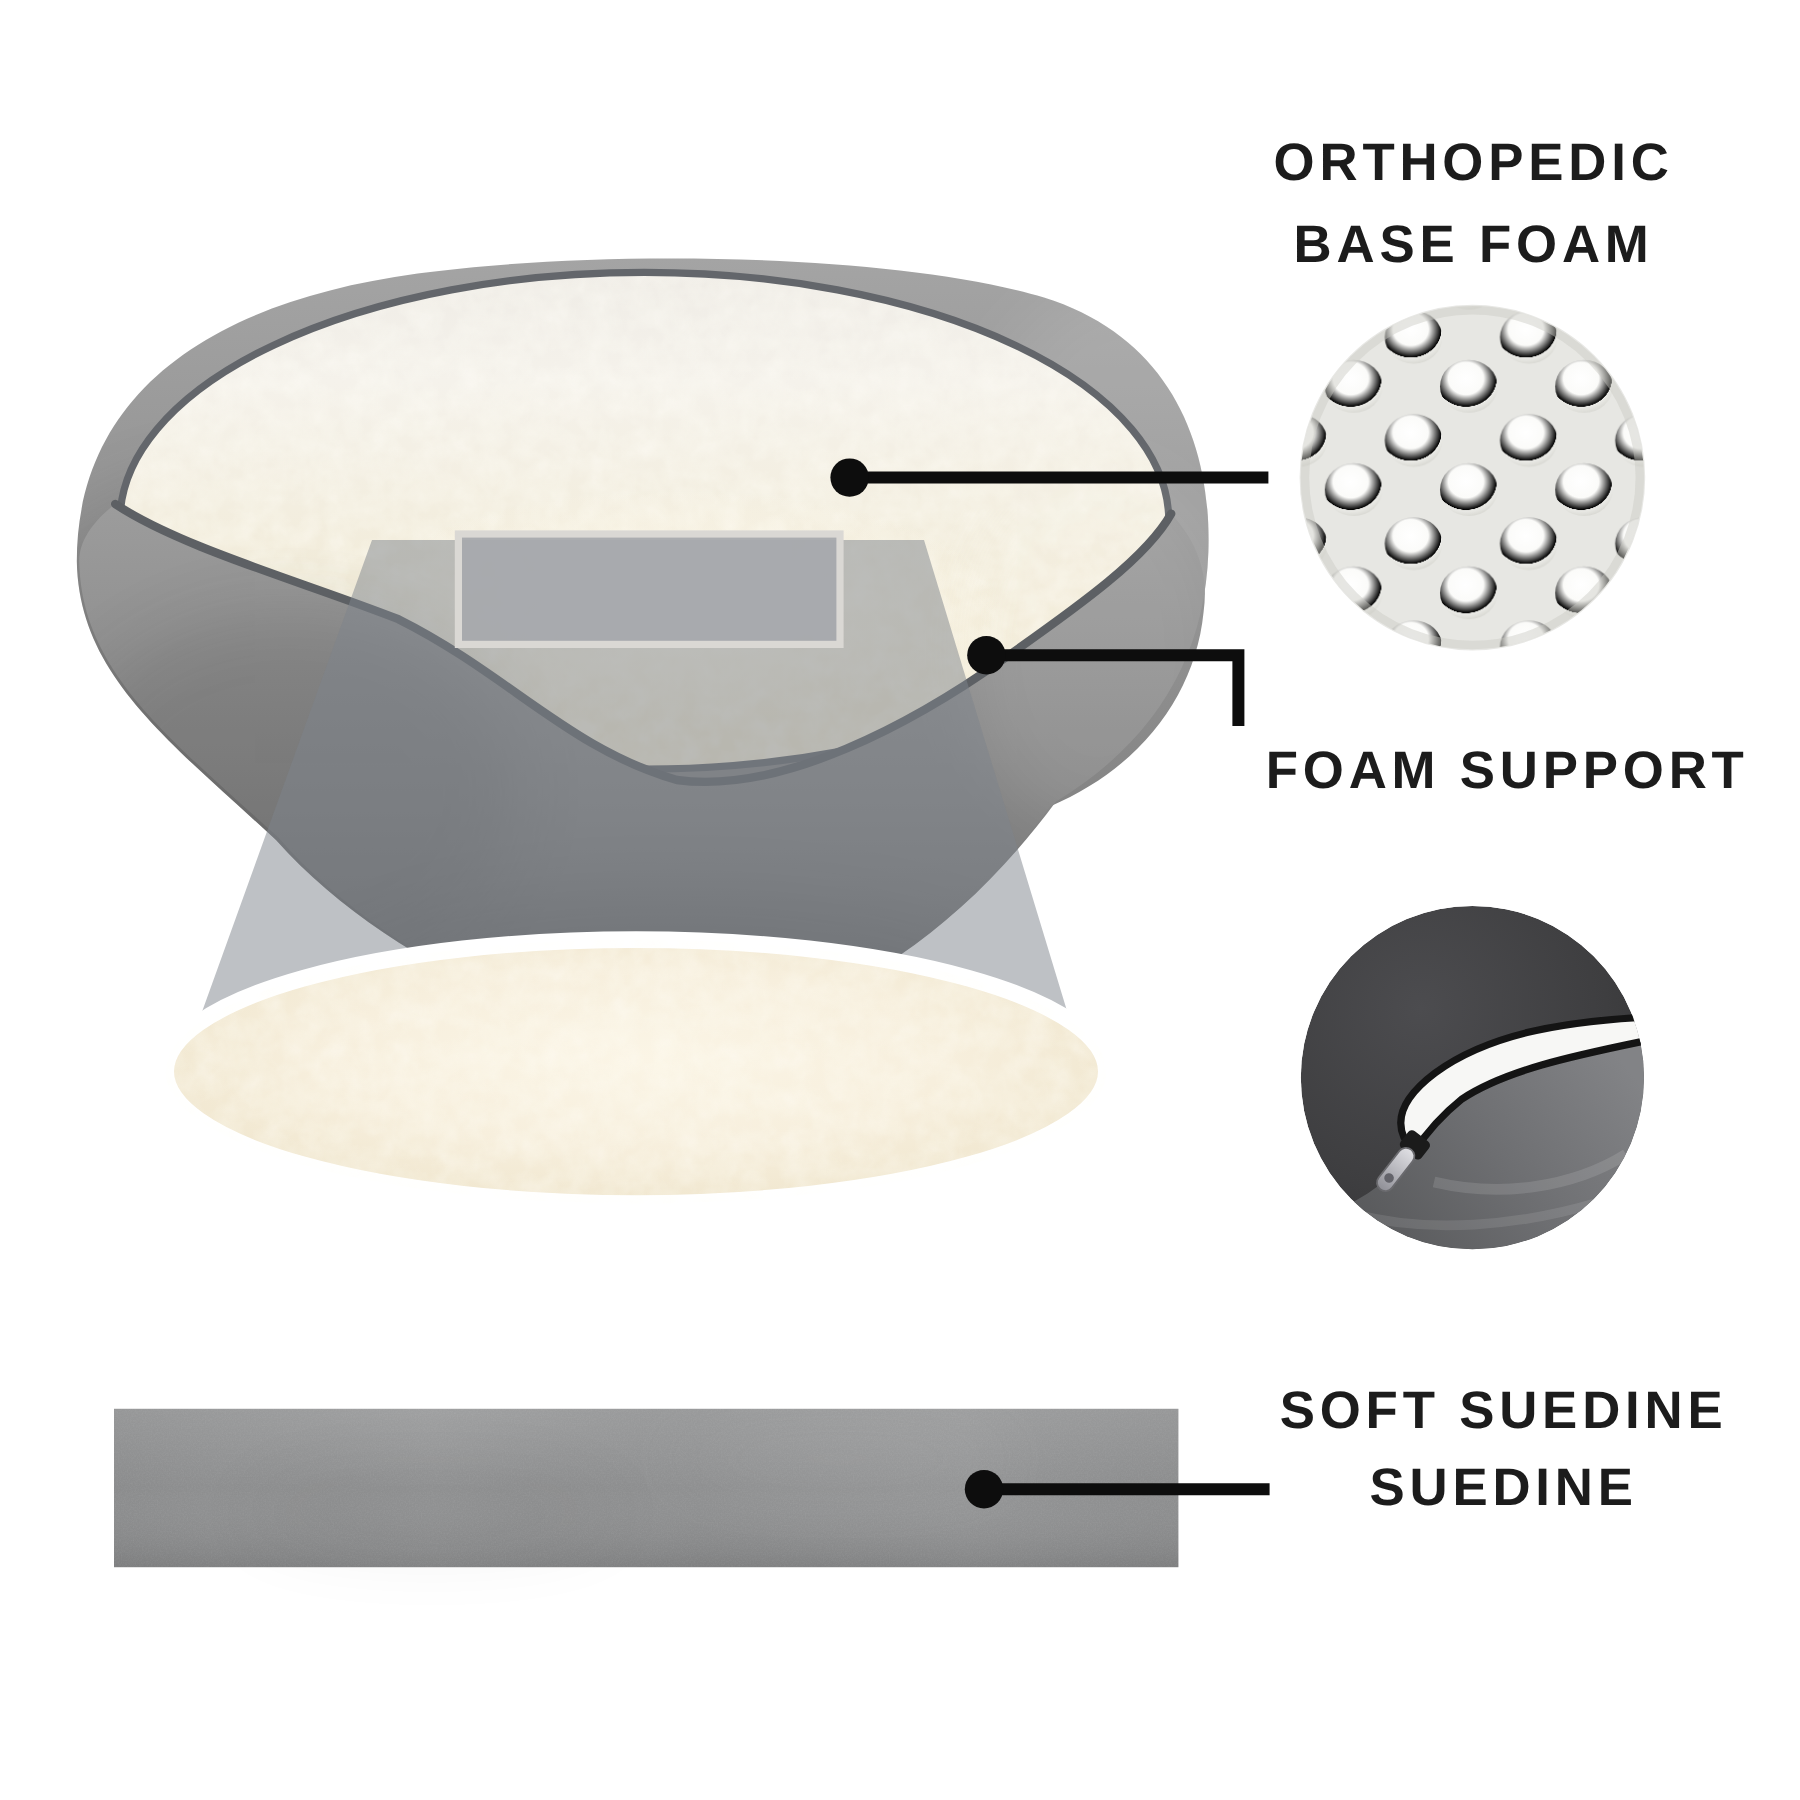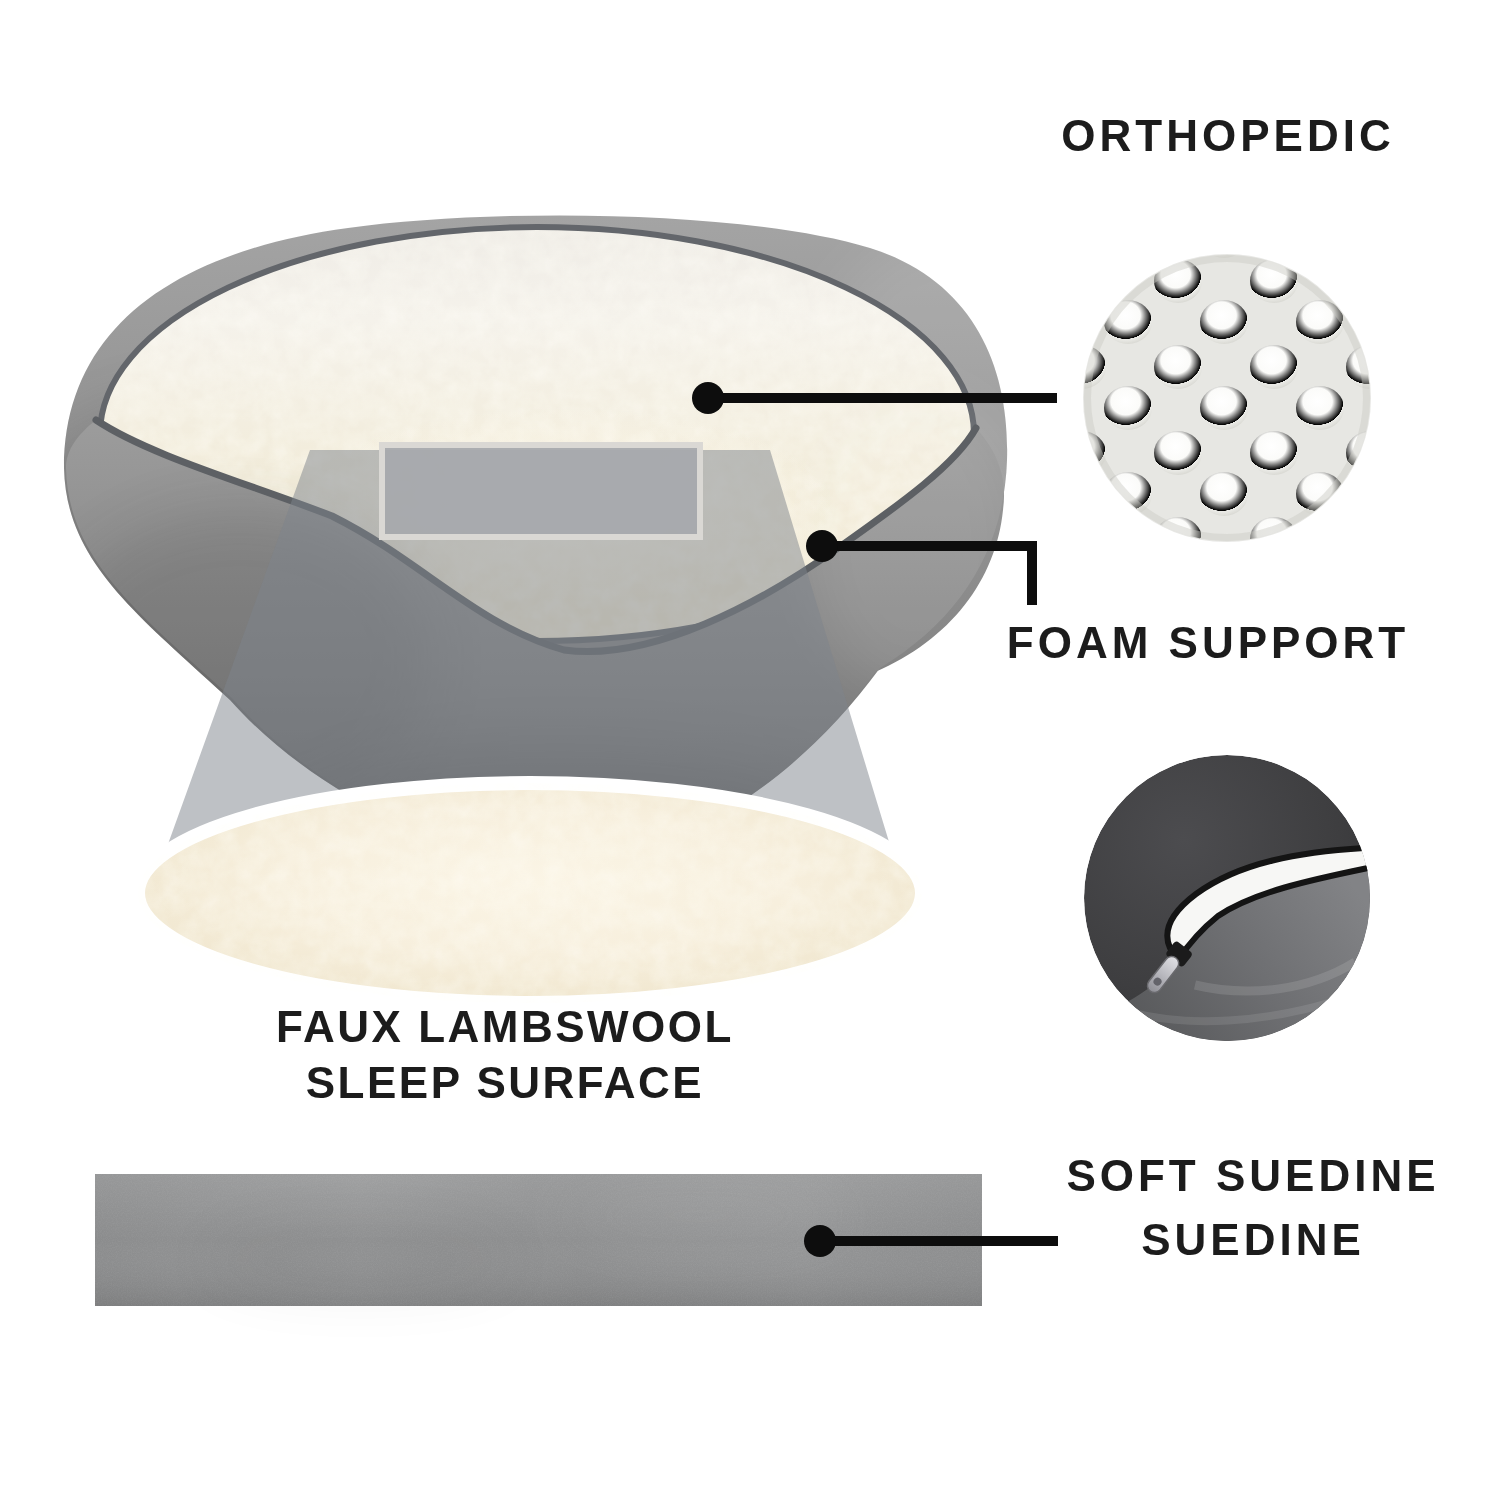--- a/index.html
+++ b/index.html
@@ -9,21 +9,21 @@
   }
   .art{position:absolute;left:0;top:0;width:1500px;height:1500px;}
   .label{
     position:absolute;transform:translateX(-50%);
     color:#1c1c1c;font-weight:bold;font-size:44px;letter-spacing:4px;
     text-align:center;white-space:nowrap;
   }
   .label .ln{display:block;}
   .lbl-ortho{left:1228px;top:102px;}
   .lbl-ortho .ln{line-height:68px;}
-  .lbl-wall{left:1208px;top:610px;text-align:center;}
+  .lbl-wall{left:1256px;top:610px;text-align:center;}
   .lbl-wall .ln{line-height:66px;}
   .lbl-wool{left:505px;top:999px;letter-spacing:2.5px;}
   .lbl-wool .ln{line-height:56px;}
   .lbl-suedine{left:1253px;top:1144px;}
   .lbl-suedine .ln{line-height:64px;}
 </style>
 </head>
 <body>
 
 <div class="canvas">
@@ -183,29 +183,26 @@
     </g>
     <g fill="#0d0d0d">
       <circle cx="708" cy="398" r="16"></circle>
       <circle cx="822" cy="546" r="16"></circle>
       <circle cx="820" cy="1241" r="16"></circle>
     </g>
   </svg>
 
   <div class="label lbl-ortho">
     <span class="ln">ORTHOPEDIC</span>
+    <span class="ln">BASE FOAM</span>
   </div>
 
   <div class="label lbl-wall">
     <span class="ln">FOAM SUPPORT</span>
   </div>
 
-  <div class="label lbl-wool">
-    <span class="ln">FAUX LAMBSWOOL</span>
-    <span class="ln">SLEEP SURFACE</span>
-  </div>
 
   <div class="label lbl-suedine">
     <span class="ln">SOFT SUEDINE</span>
     <span class="ln">SUEDINE</span>
   </div>
 
 </div>
 
 </body></html>

